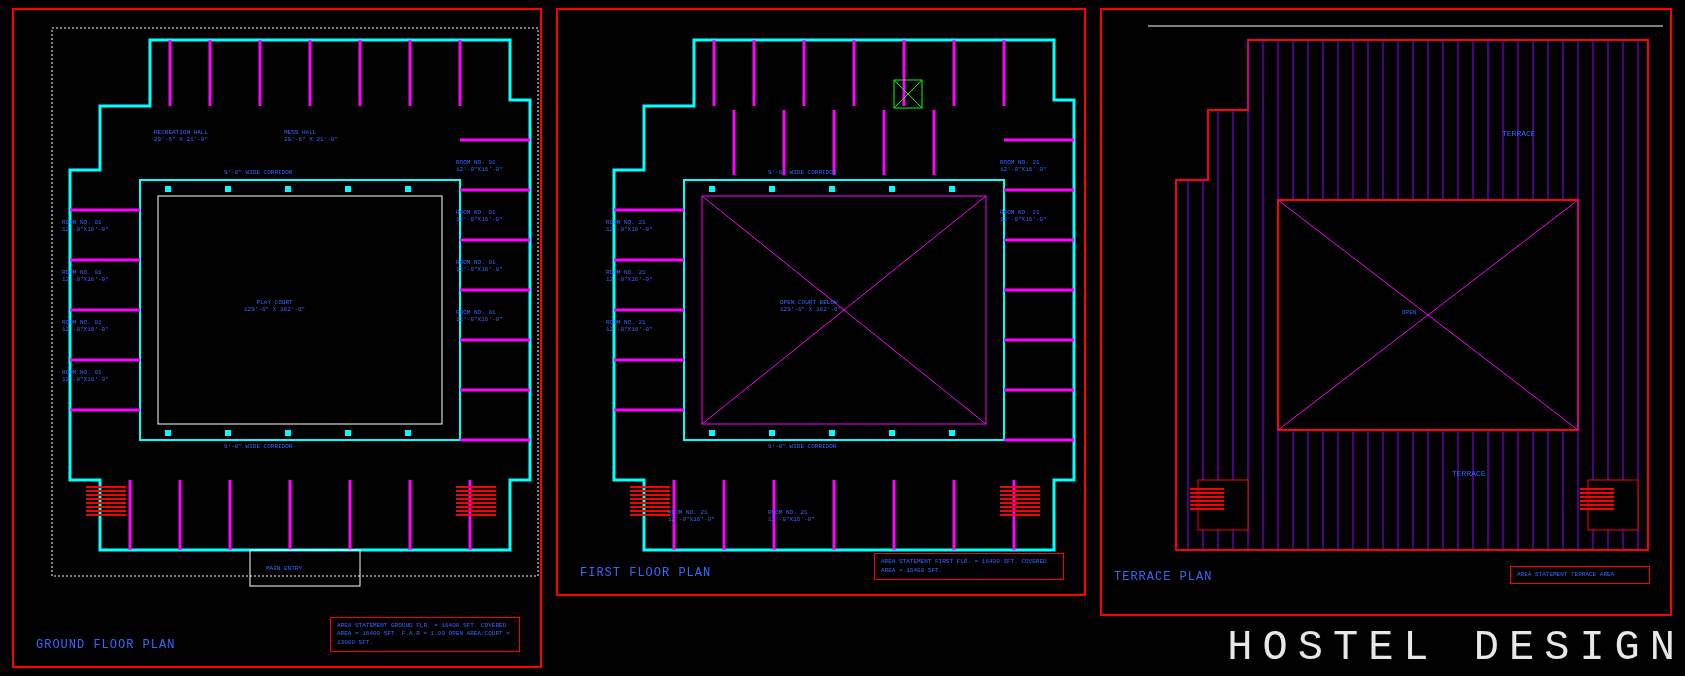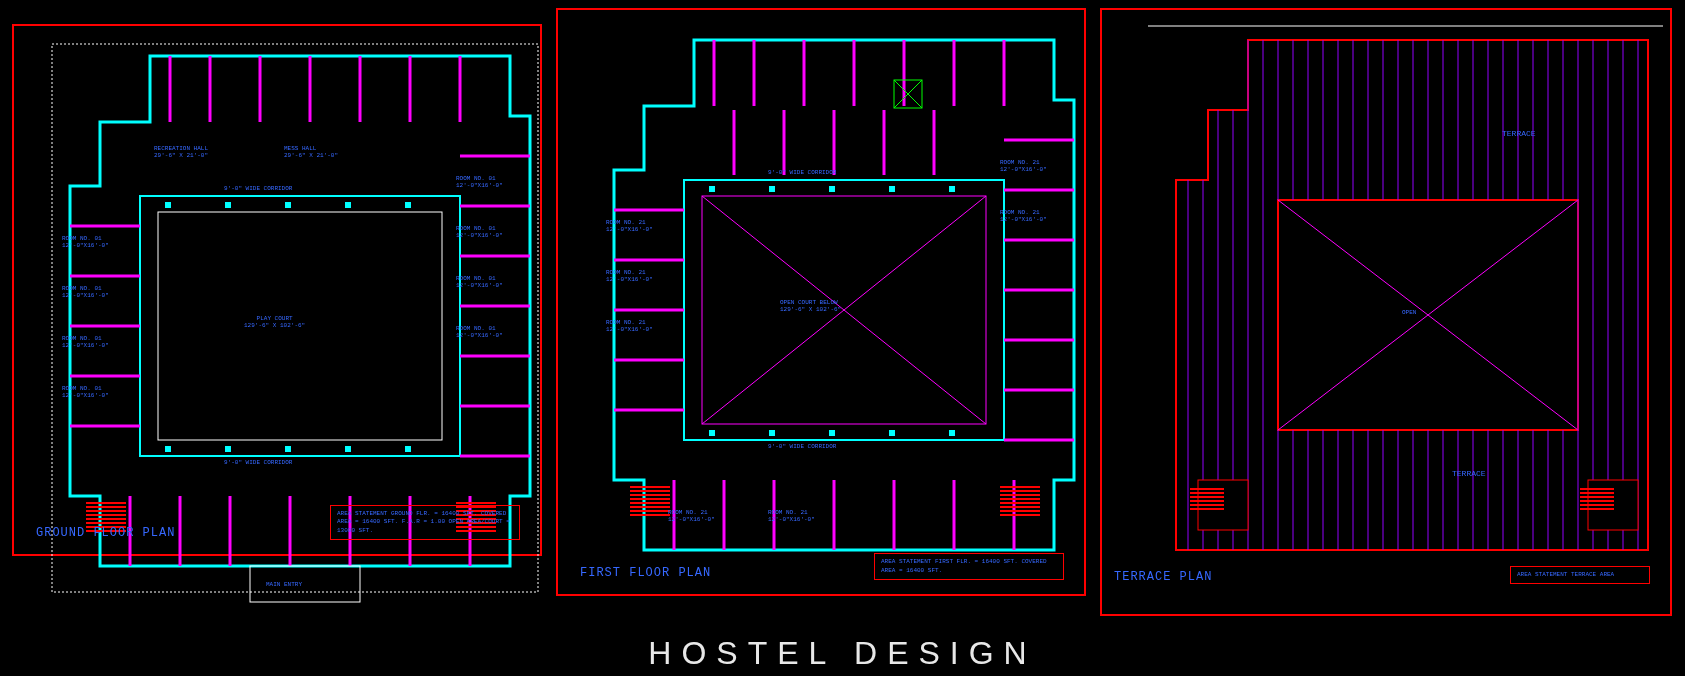--- a/index.html
+++ b/index.html
@@ -42,32 +42,32 @@
     padding: 4px 6px;
     box-sizing: border-box;
   }
   .stairs { position: absolute; }
   .stairs div.tread { background: #ff0000; height: 2px; margin-bottom: 2px; }
 
   #main-title {
     position: absolute;
     left: 0; right: 0;
     bottom: 4px;
-    text-align: center;
+    text-align: right;
     color: #e8e8e8;
-    font-family: Liberation Sans, sans-serif;
+    font-family: Liberation Mono, monospace;
     font-weight: 300;
     letter-spacing: 10px;
-    font-size: 32px;
+    font-size: 42px;
   }
 </style>
 </head>
 <body>
 
-<div class="plan" style="left:12px; top:24px; width:530px; height:532px;">
+<div class="plan" style="left:12px; top:8px; width:530px; height:660px;">
   <svg width="530" height="608">
 
     <rect x="22" y="18" width="486" height="548" fill="none" stroke="#ffffff" stroke-width="1" stroke-dasharray="2 2"></rect>
 
     <path class="ring-outer" d="
       M120 30 H480 V90 H500 V470 H480 V540 H70 V470 H40 V160 H70 V96 H120 Z"></path>
 
     <rect class="ring-inner" x="110" y="170" width="320" height="260"></rect>
 
     <rect x="128" y="186" width="284" height="228" fill="none" stroke="#ffffff" stroke-width="1"></rect>

